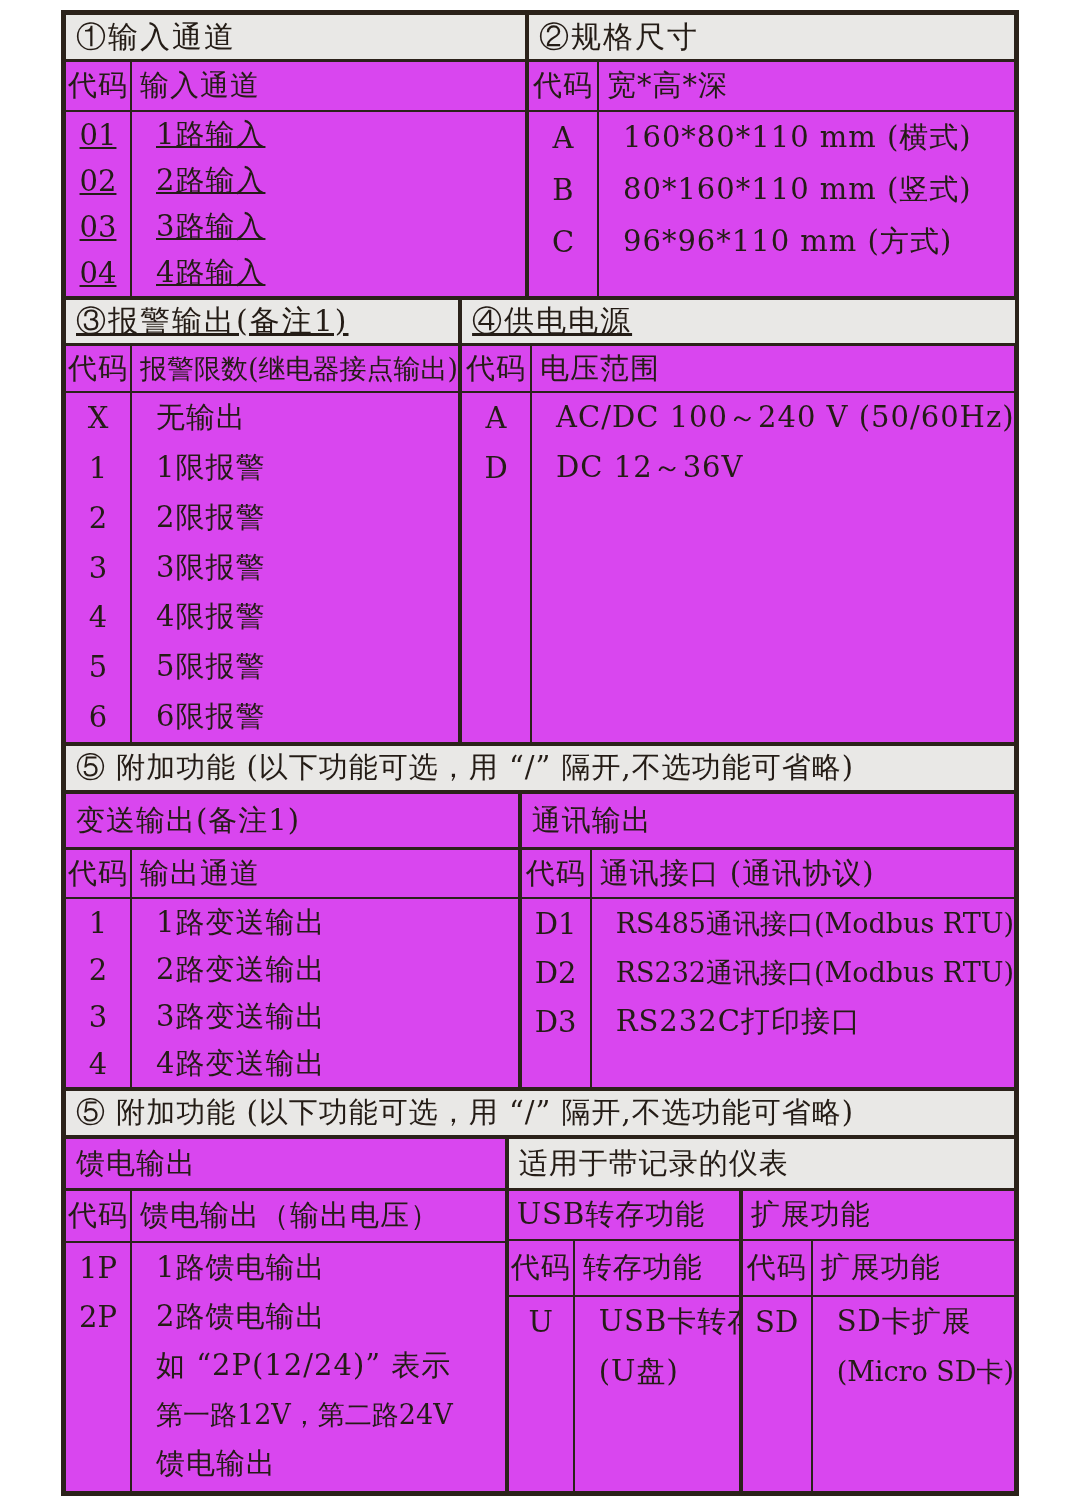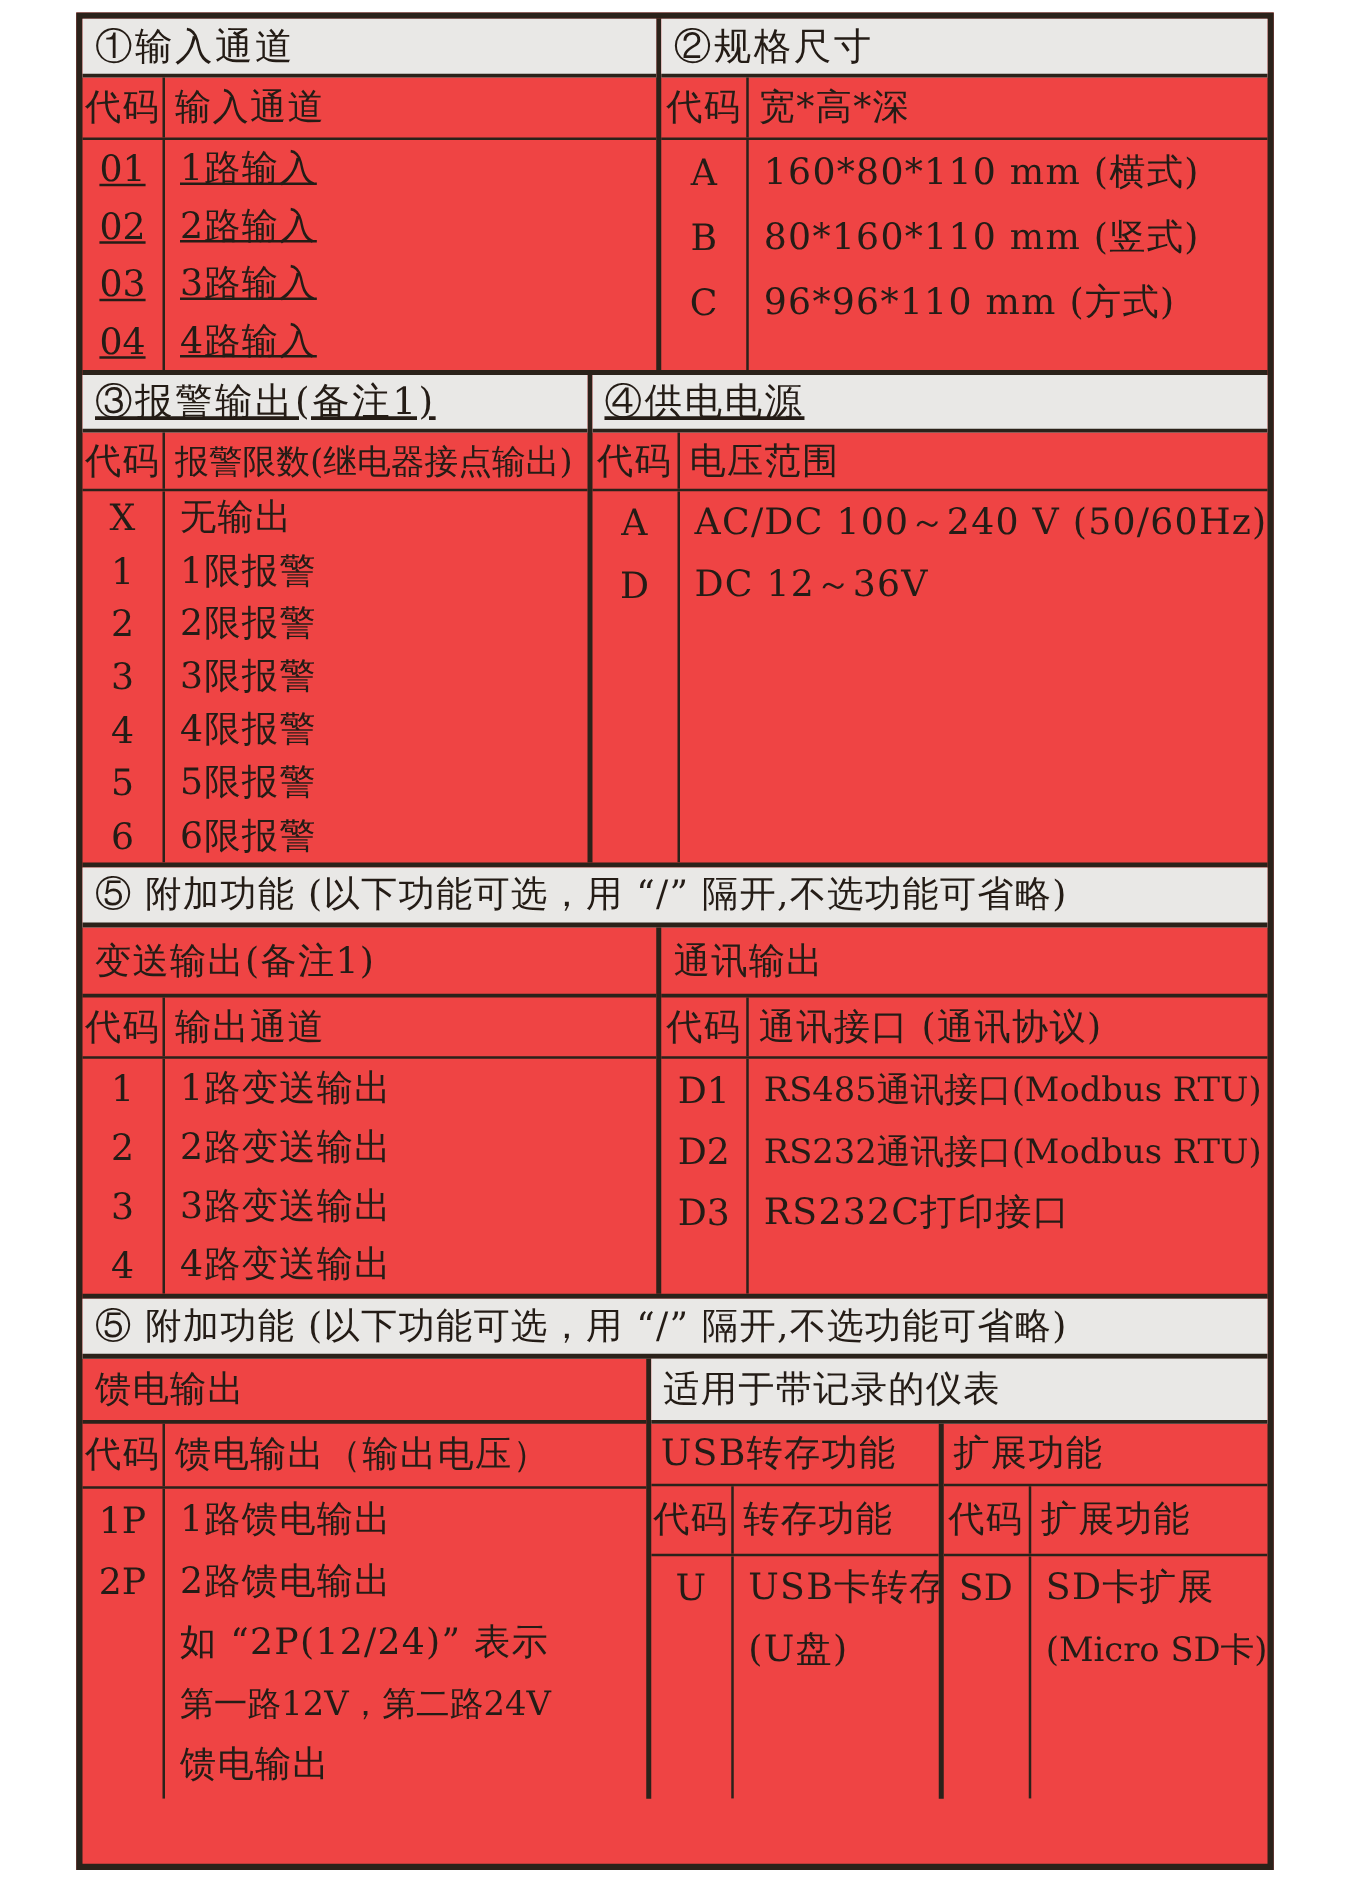--- a/index.html
+++ b/index.html
@@ -5,21 +5,21 @@
   :root{
     --bc:#2b221a;      
     --tc:#241c16;      
     --hdr:#e9e8e6;     
   }
   *{margin:0;padding:0;box-sizing:border-box;}
   html,body{width:1080px;height:1504px;background:#ffffff;overflow:hidden;}
   body{font-family:"DejaVu Serif","Liberation Serif",serif;color:var(--tc);}
 
   .sheet{position:absolute;left:61px;top:10px;width:958px;height:1486px;
-         border:5px solid var(--bc);background:#ef4444;display:flex;flex-direction:column;}
+         border:5px solid var(--bc);background:#d946ef;display:flex;flex-direction:column;}
 
   
   .major{display:flex;flex-direction:row;width:100%;}
   .mb4{border-bottom:4px solid var(--bc);}
 
   .pL{width:463px;border-right:4px solid var(--bc);display:flex;flex-direction:column;}
   .pR{flex:1;display:flex;flex-direction:column;}
 
   .sec-hdr{background:var(--hdr);border-bottom:3px solid var(--bc);
            display:flex;align-items:center;padding-left:10px;
@@ -31,21 +31,21 @@
   .code-row .cc{display:flex;align-items:center;justify-content:center;
                 border-right:2px solid var(--bc);font-size:29px;letter-spacing:1px;}
   .code-row .dc{flex:1;display:flex;align-items:center;padding-left:8px;
                 font-size:29px;letter-spacing:1px;white-space:nowrap;overflow:hidden;}
 
   .data{flex:1;display:flex;overflow:hidden;}
   .data .codes{display:flex;flex-direction:column;border-right:2px solid var(--bc);}
   .data .descs{flex:1;display:flex;flex-direction:column;overflow:hidden;}
   .cell{display:flex;align-items:center;font-size:29px;white-space:nowrap;overflow:hidden;}
   .codes .cell{justify-content:center;}
-  .descs .cell{padding-left:12px;letter-spacing:1px;}
+  .descs .cell{padding-left:24px;letter-spacing:1px;}
 
   .w66{width:66px;} .w70{width:70px;}
   .h46{height:46px;text-decoration:underline;} .h47{height:47px;} .h48{height:56px;} .h49{height:49px;}
   .h50{height:50px;} .h52{height:52px;}
 
   .tight{letter-spacing:0 !important;font-size:27px !important;}
   .sub-hdr{display:flex;align-items:center;padding-left:10px;border-bottom:3px solid var(--bc);
            font-size:29px;letter-spacing:1px;white-space:nowrap;overflow:hidden;}
   .grey{background:var(--hdr);}
 
@@ -99,21 +99,21 @@
         </div>
         <div class="descs">
           <div class="cell h52">160*80*110 mm (横式)</div>
           <div class="cell h52">80*160*110 mm (竖式)</div>
           <div class="cell h52">96*96*110 mm (方式)</div>
         </div>
       </div>
     </div>
   </div>
 
-  <div class="major mb4" style="height:394px">
+  <div class="major mb4" style="height:446px">
     <div class="pL">
       <div class="sec-hdr h46">③报警输出(备注1)</div>
       <div class="code-row h47">
         <div class="cc w66">代码</div>
         <div class="dc tight">报警限数(继电器接点输出)</div>
       </div>
       <div class="data">
         <div class="codes w66">
           <div class="cell h50">X</div>
           <div class="cell h50">1</div>

